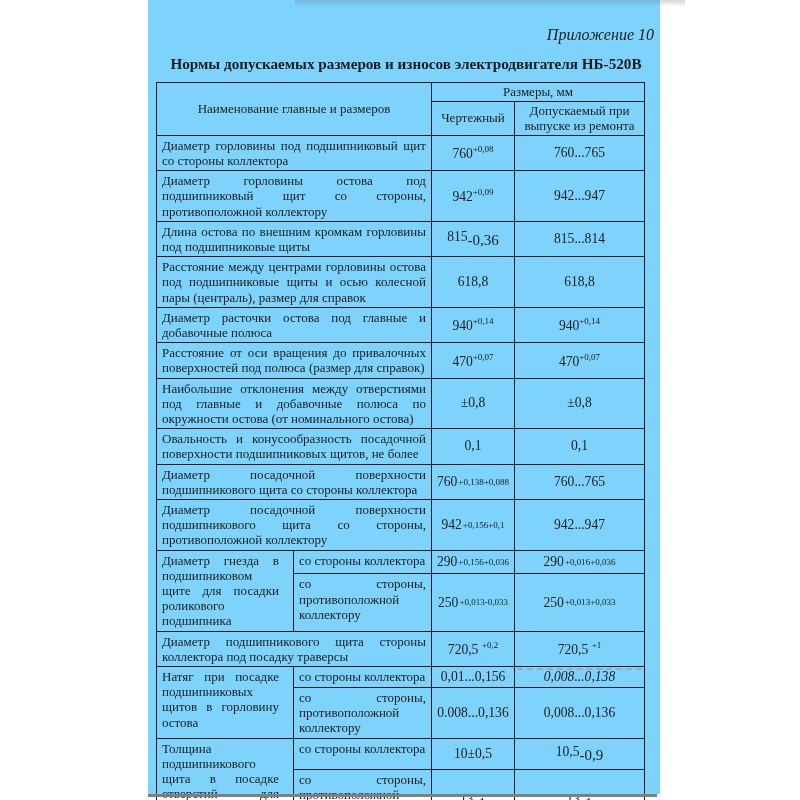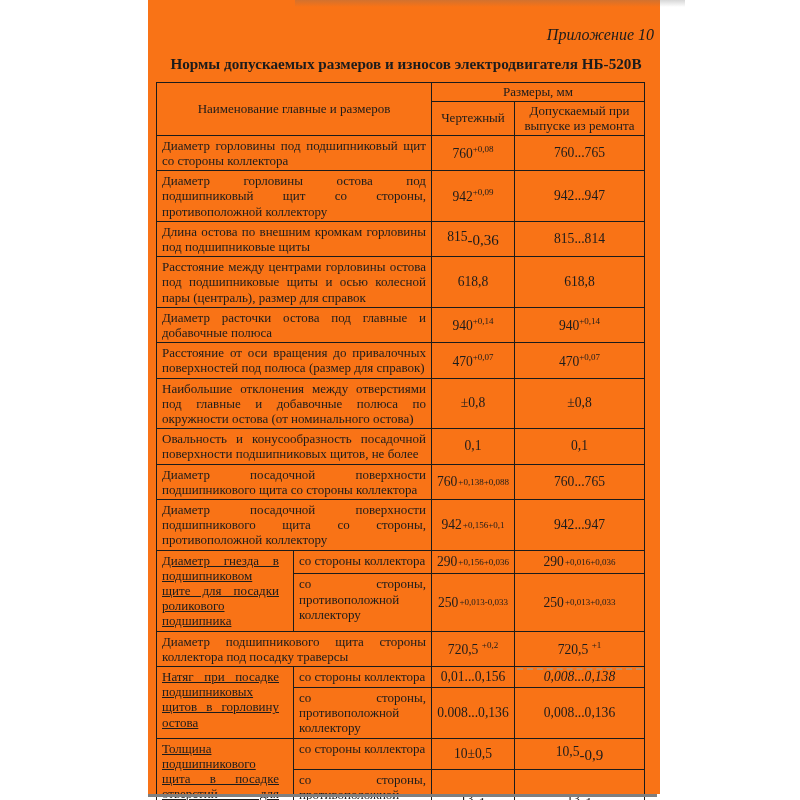--- a/index.html
+++ b/index.html
@@ -1,28 +1,28 @@
 <!DOCTYPE html>
 <html><head>
 <meta charset="utf-8">
 <style>
   html,body{margin:0;padding:0;background:#ffffff;}
   .canvas{position:relative;width:800px;height:800px;background:#ffffff;overflow:hidden;
           font-family:"Liberation Serif","DejaVu Serif",serif;color:#1c1c1c;}
-  .page-scan{position:absolute;left:148px;top:0;width:512px;height:794px;background:#f97316;}
+  .page-scan{position:absolute;left:148px;top:0;width:512px;height:794px;background:#7dd3fc;}
   .top-smudge{position:absolute;top:0;left:295px;width:390px;height:7px;
           background:linear-gradient(to bottom,rgba(110,110,110,.28),rgba(255,255,255,0));}
   .bottom-line{position:absolute;top:794px;left:148px;width:509px;height:3px;background:#7f7f7f;}
   .appendix{padding:26px 6px 0 0;text-align:right;font-style:italic;font-size:16px;}
   .title{margin:11px 0 0 0;padding:0 10px 0 14px;text-align:center;font-size:15.2px;font-weight:bold;}
   .t{border-collapse:collapse;table-layout:fixed;width:488px;margin:9px 0 0 8px;}
   .t th,.t td{border:1.5px solid #1b1b1b;}
   .t th{font-weight:normal;font-size:13px;text-align:center;vertical-align:middle;padding:1px 2px;line-height:1.2;}
   td.name,td.gname,td.slabel{font-size:13px;line-height:1.17;text-align:justify;vertical-align:top;padding:2px 5px 2px 5px;}
-  td.gname{padding-right:14px;text-decoration:underline;}
+  td.gname{padding-right:14px;}
   td.val{font-size:13.6px;text-align:center;vertical-align:middle;padding:2px 1px;white-space:nowrap;}
   sup.tol{font-size:9px;text-align:center;}
   sub.tol{font-size:15px;}
   .stack{display:inline-flex;flex-direction:row;justify-content:center;vertical-align:middle;
          font-size:9px;line-height:1.15;text-align:left;margin-left:1px;transform:translateY(-1px);}
   .artifact{position:relative;font-style:italic;}
   .artifact::before{content:"";position:absolute;top:1px;left:2px;right:2px;border-top:2px dashed #9aa298;opacity:.65;}
 </style>
 </head>
 <body>

